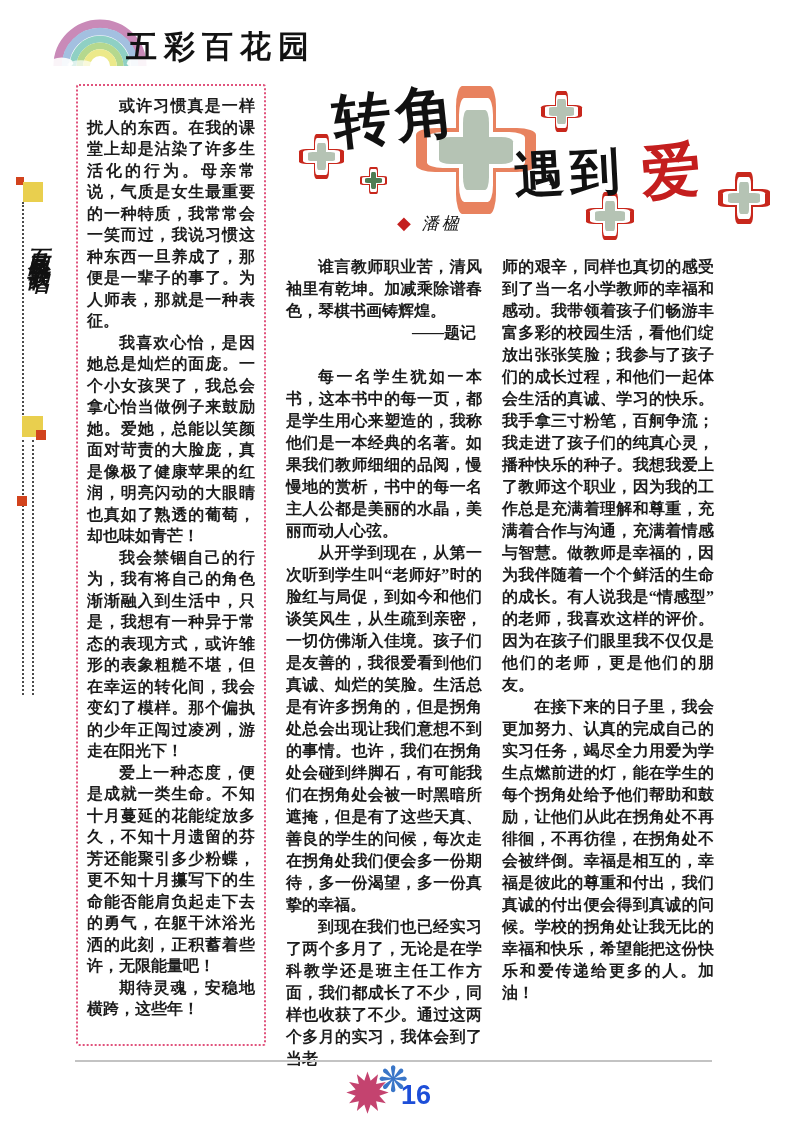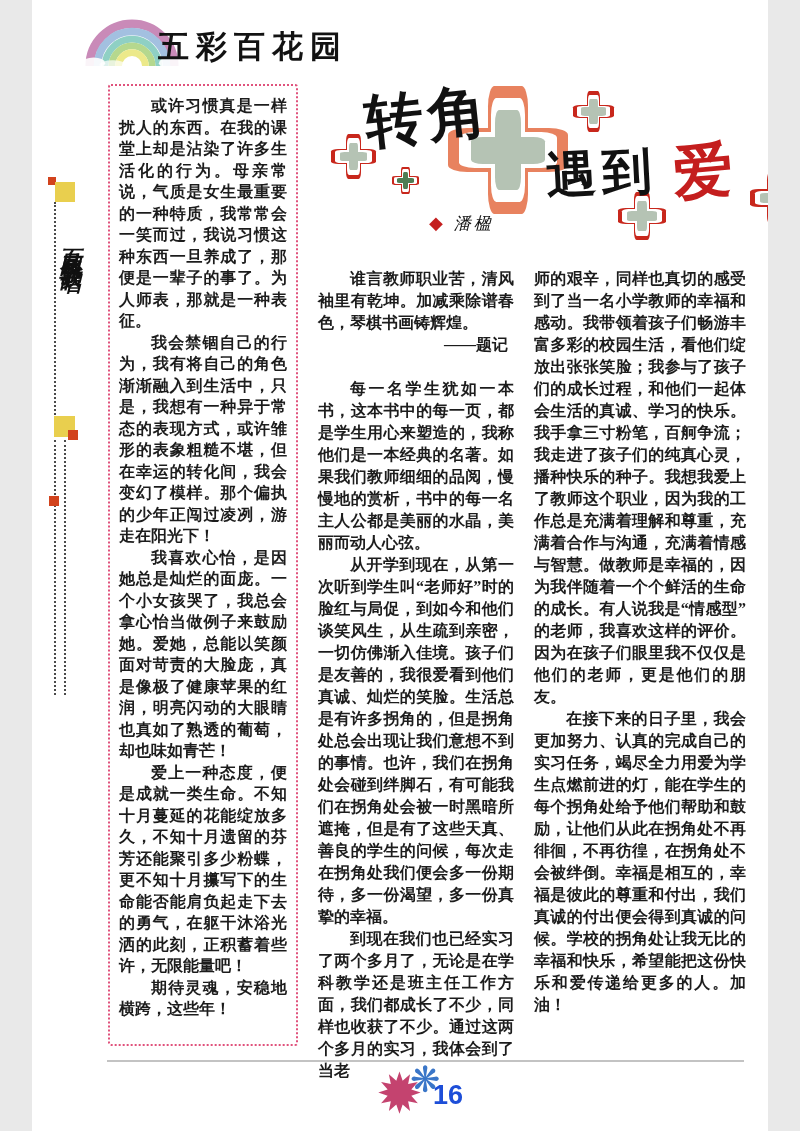--- a/index.html
+++ b/index.html
@@ -1,17 +1,17 @@
 <!DOCTYPE html>
 <html lang="zh"><head>
 <meta charset="utf-8">
 <style>
   html,body{margin:0;padding:0;background:#e9e9e9;}
   .page{
-    position:relative;width:736px;height:1131px;margin:0 auto;
+    position:relative;width:800px;height:1131px;margin:0 auto;
     background:#ffffff;overflow:hidden;
     font-family:"Liberation Serif","DejaVu Serif",serif;
     color:#1c1c1c;
   }
   
   .masthead-logo{position:absolute;left:52px;top:18px;width:96px;height:50px;}
   .masthead-title{
     position:absolute;left:126px;top:26px;
     font-size:31px;font-weight:900;letter-spacing:7px;color:#121212;
     font-family:"Liberation Serif","DejaVu Serif",serif;
@@ -47,21 +47,21 @@
   .cross-orange .l1{--c:#e8825f;} .cross-orange .l2{--c:#ffffff;} .cross-orange .l3{--c:#b5c3b4;}
   .cross-red .l1{--c:#c8271c;} .cross-red .l2{--c:#ffffff;} .cross-red .l3{--c:#b5c3b4;}
   .cross-knot .l1{--c:#c8271c;} .cross-knot .l2{--c:#ffffff;} .cross-knot .l3{--c:#4f7d54;}
   .title-part{position:absolute;font-weight:900;color:#111;font-family:"Liberation Serif","DejaVu Serif",serif;}
   .title-p1{left:333px;top:78px;font-size:58px;transform:rotate(-6deg);letter-spacing:5px;}
   .title-p2{left:514px;top:140px;font-size:50px;transform:rotate(-3deg);letter-spacing:6px;}
   .title-p3{left:641px;top:132px;font-size:60px;color:#c41e1e;transform:rotate(-5deg);}
   .byline{position:absolute;left:397px;top:212px;font-size:17px;color:#111;letter-spacing:3px;font-style:italic;}
   .byline .diamond{color:#c41e1e;font-style:normal;font-size:18px;margin-right:8px;}
   
-  .col{position:absolute;top:268px;}
+  .col{position:absolute;top:256px;}
   .col-mid{left:286px;width:196px;}
   .col-right{left:502px;width:212px;}
   .epigraph-sig{text-align:right !important;padding-right:6px;}
   .gap{height:22px;}
   
   .footer-divider{position:absolute;left:75px;top:1060px;width:637px;border-top:2px solid #c3c3c3;}
   .flower{position:absolute;line-height:1;font-family:"DejaVu Sans",sans-serif;}
   .flower-blue{left:378px;top:1062px;font-size:36px;color:#3a76c8;z-index:1;}
   .flower-pink{left:344px;top:1066px;font-size:56px;color:#c4436f;z-index:2;}
   .page-number{
@@ -91,22 +91,22 @@
   <div class="dotline" style="left:22px;top:202px;height:220px;"></div>
   <div class="rail-title">百花园里我歌唱</div>
   <div class="sq sq-yellow" style="left:22px;top:416px;width:21px;height:21px;"></div>
   <div class="sq sq-red" style="left:36px;top:430px;width:10px;height:10px;"></div>
   <div class="dotline" style="left:22px;top:440px;height:255px;"></div>
   <div class="dotline" style="left:32px;top:440px;height:255px;"></div>
   <div class="sq sq-red" style="left:17px;top:496px;width:10px;height:10px;"></div>
 
   <div class="left-box">
     <p class="indent">或许习惯真是一样扰人的东西。在我的课堂上却是沾染了许多生活化的行为。母亲常说，气质是女生最重要的一种特质，我常常会一笑而过，我说习惯这种东西一旦养成了，那便是一辈子的事了。为人师表，那就是一种表征。</p>
+    <p class="indent">我喜欢心怡，是因她总是灿烂的面庞。一个小女孩哭了，我总会拿心怡当做例子来鼓励她。爱她，总能以笑颜面对苛责的大脸庞，真是像极了健康苹果的红润，明亮闪动的大眼睛也真如了熟透的葡萄，却也味如青芒！</p>
     <p class="indent">我会禁锢自己的行为，我有将自己的角色渐渐融入到生活中，只是，我想有一种异于常态的表现方式，或许雏形的表象粗糙不堪，但在幸运的转化间，我会变幻了模样。那个偏执的少年正闯过凌冽，游走在阳光下！</p>
-    <p class="indent">我喜欢心怡，是因她总是灿烂的面庞。一个小女孩哭了，我总会拿心怡当做例子来鼓励她。爱她，总能以笑颜面对苛责的大脸庞，真是像极了健康苹果的红润，明亮闪动的大眼睛也真如了熟透的葡萄，却也味如青芒！</p>
     <p class="indent">爱上一种态度，便是成就一类生命。不知十月蔓延的花能绽放多久，不知十月遗留的芬芳还能聚引多少粉蝶，更不知十月攥写下的生命能否能肩负起走下去的勇气，在躯干沐浴光洒的此刻，正积蓄着些许，无限能量吧！</p>
     <p class="indent">期待灵魂，安稳地横跨，这些年！</p>
   </div>
 
   <div class="cross cross-orange" style="left:416px;top:86px;width:120px;height:128px;">
     <div class="layer l1"></div>
       <div class="layer l2"></div>
       <div class="layer l3"></div>
   </div>
   <div class="cross cross-red" style="left:299px;top:134px;width:45px;height:45px;">

